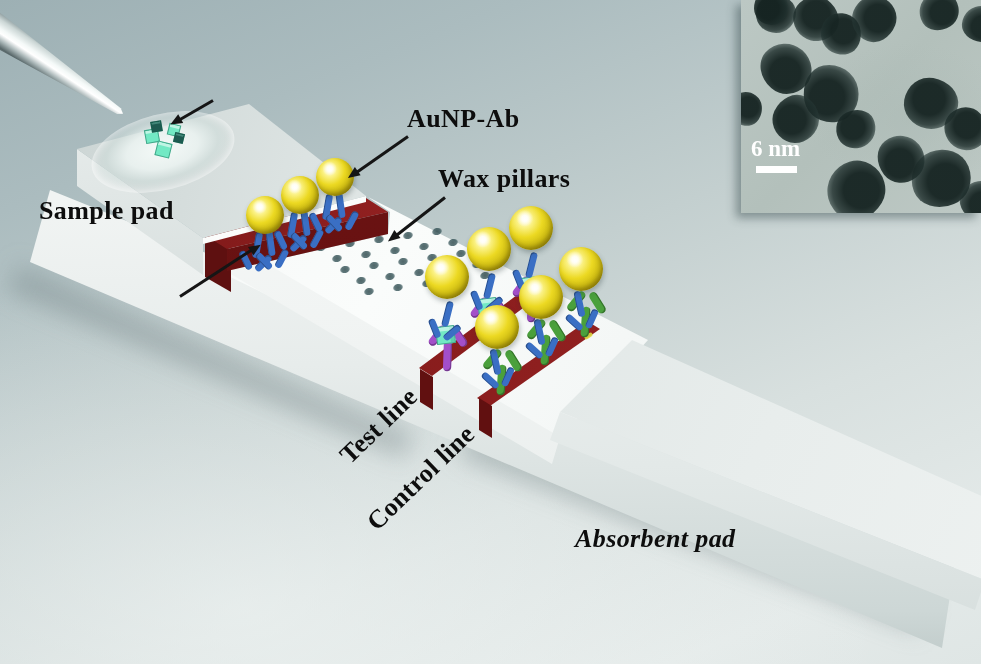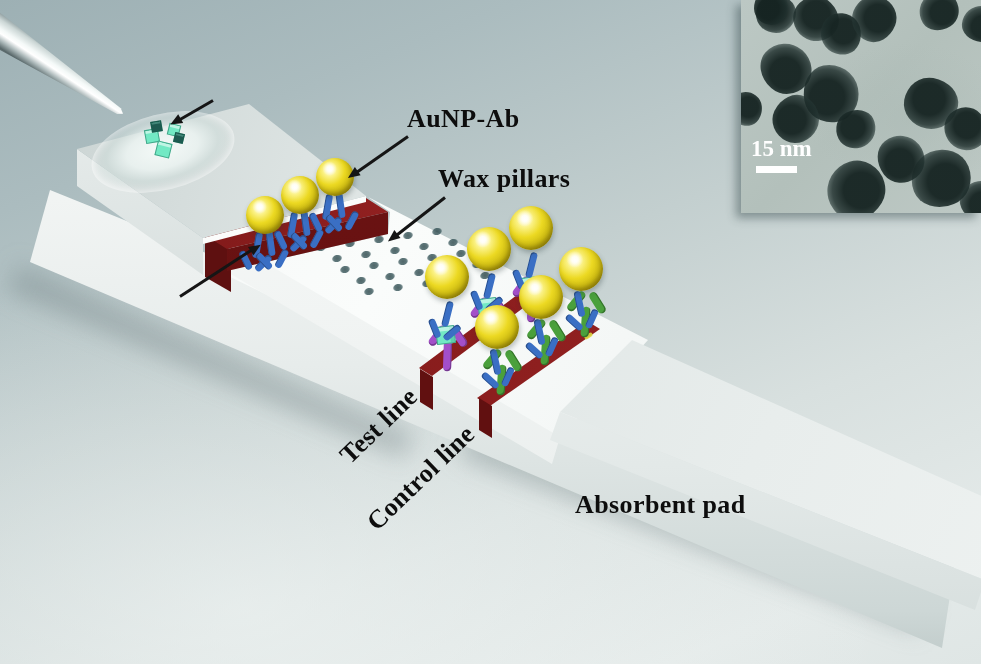--- a/index.html
+++ b/index.html
@@ -230,26 +230,27 @@
         <div class="blob" style="left: 163px; top: 78px; width: 54px; height: 51px; transform: rotate(10deg);"></div>
         <div class="blob" style="left: 203px; top: 108px; width: 44px; height: 42px; transform: rotate(47deg);"></div>
         <div class="blob" style="left: -12px; top: 93px; width: 34px; height: 32px; transform: rotate(84deg);"></div>
         <div class="blob" style="left: 85px; top: 162px; width: 60px; height: 57px; transform: rotate(121deg);"></div>
         <div class="blob" style="left: 170px; top: 150px; width: 60px; height: 57px; transform: rotate(158deg);"></div>
         <div class="blob" style="left: 219px; top: 181px; width: 42px; height: 40px; transform: rotate(195deg);"></div>
         <div class="blob" style="left: 136px; top: 136px; width: 48px; height: 46px; transform: rotate(232deg);"></div>
         <div class="blob" style="left: 12px; top: -10px; width: 36px; height: 34px; transform: rotate(269deg);"></div>
       </div>
     <div id="scale-bar"></div>
-    <div id="scale-text">15 nm</div>
+    <div id="scale-text">6 nm</div>
   </div>
 
   <div class="arrow" style="left:213px; top:99px; width:38px; transform:rotate(150deg);"></div>
   <div class="arrow" style="left:408px; top:135px; width:62px; transform:rotate(145deg);"></div>
   <div class="arrow" style="left:445px; top:196px; width:61px; transform:rotate(142deg);"></div>
   <div class="arrow" style="left:180px; top:295px; width:85px; transform:rotate(-33deg);"></div>
 
   <div class="lbl" style="left:407px; top:104px;">AuNP-Ab</div>
   <div class="lbl" style="left:438px; top:164px;">Wax pillars</div>
+  <div class="lbl" style="left:39px; top:196px;">Sample pad</div>
   <div class="lbl rot" style="left:331px; top:411px;">Test line</div>
   <div class="lbl rot" style="left:352px; top:463px;">Control line</div>
-  <div class="lbl" style="left:575px; top:490px;">Absorbent pad</div>
+  <div class="lbl" style="left:575px; top:524px;font-style:italic;">Absorbent pad</div>
 </div>
 
 </body></html>

